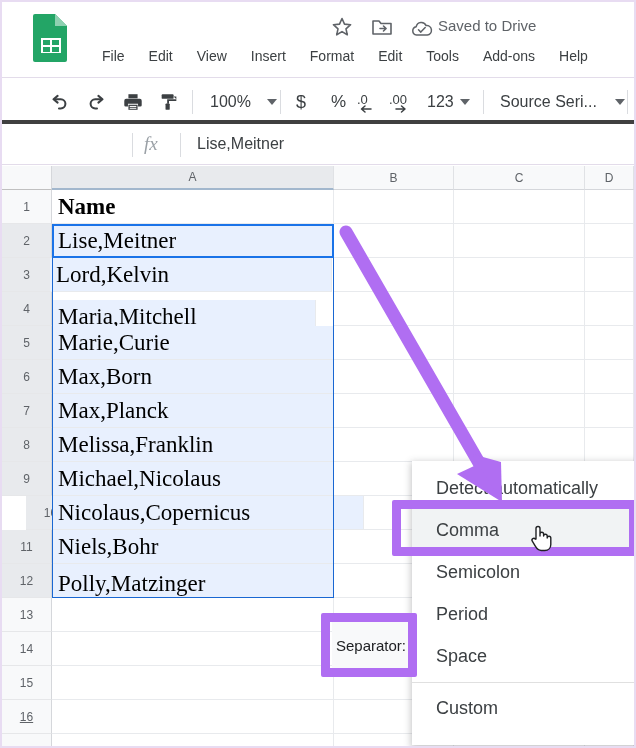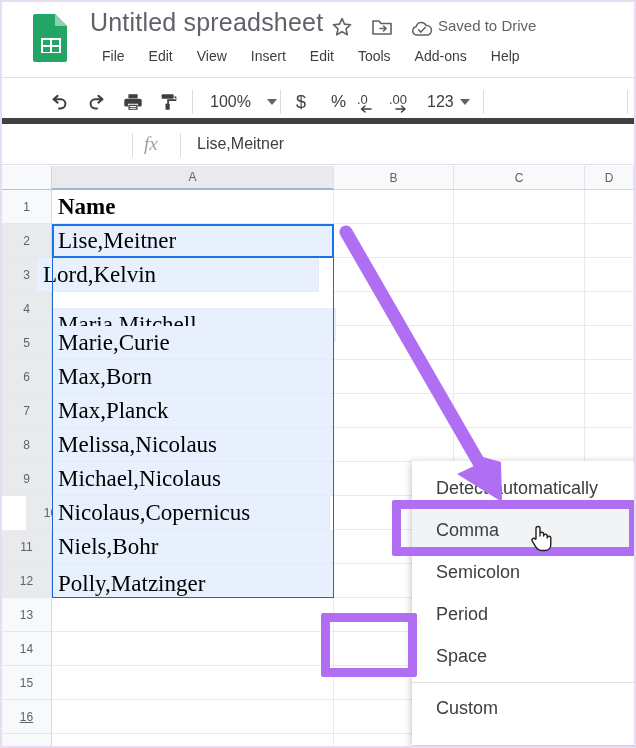--- a/index.html
+++ b/index.html
@@ -47,21 +47,21 @@
   }
   .menu-item {
     font-size: 14px; color: #3c4043;
     padding: 2px 12px; border-radius: 3px;
     cursor: pointer; white-space: nowrap;
   }
 
   
   .toolbar {
     position: absolute; left: 0; top: 77px; width: 632px; height: 45px;
-    background: #fff; border-bottom: 6px solid #404040;
+    background: #fff; border-bottom: 4px solid #404040;
   }
   .tb-btn {
     position: absolute; top: 8px;
     width: 30px; height: 30px;
     display: flex; align-items: center; justify-content: center;
     color: #3c4043; cursor: pointer; border-radius: 3px;
   }
   .tb-sep {
     position: absolute; top: 11px; width: 1px; height: 24px;
     background: #dadce0;
@@ -207,21 +207,20 @@
     <svg class="doc-logo" viewBox="0 0 42 50">
       <path d="M5 2 h20 l12 12 v34 a2 2 0 0 1 -2 2 h-30 a2 2 0 0 1 -2 -2 v-44 a2 2 0 0 1 2 -2 z" fill="#23a566"></path>
       <path d="M25 2 l12 12 h-12 z" fill="#8ed1b1"></path>
       <rect x="11" y="26" width="20" height="15" fill="#fff"></rect>
       <rect x="13" y="28" width="7" height="5" fill="#23a566"></rect>
       <rect x="22" y="28" width="7" height="5" fill="#23a566"></rect>
       <rect x="13" y="35" width="7" height="5" fill="#23a566"></rect>
       <rect x="22" y="35" width="7" height="5" fill="#23a566"></rect>
     </svg>
 
-    <div class="title-text">Untitled spreadsheet</div>
 
     <svg class="hdr-icon star-icon" width="24" height="24" viewBox="0 0 24 24">
       <path d="M12 3.5 l2.5 5.6 6.1 .6 -4.6 4.1 1.3 6 -5.3-3.2 -5.3 3.2 1.3-6 -4.6-4.1 6.1-.6 z" fill="none" stroke="#5f6368" stroke-width="1.6" stroke-linejoin="round"></path>
     </svg>
 
     <svg class="hdr-icon move-icon" width="24" height="24" viewBox="0 0 24 24">
       <path d="M3 6 h6 l2 2.5 h10 v10.5 h-18 z" fill="none" stroke="#5f6368" stroke-width="1.6" stroke-linejoin="round"></path>
       <path d="M10 13.5 h6 M13.5 11 l2.6 2.5 -2.6 2.5" fill="none" stroke="#5f6368" stroke-width="1.6" stroke-linecap="round" stroke-linejoin="round"></path>
     </svg>
 
@@ -230,20 +229,21 @@
       <path d="M8.5 11.8 l2.3 2.3 4.4 -4.6" fill="none" stroke="#5f6368" stroke-width="1.5" stroke-linecap="round" stroke-linejoin="round"></path>
     </svg>
 
     <div class="saved-label">Saved to Drive</div>
 
     <div class="menubar">
       <div class="menu-item">File</div>
       <div class="menu-item">Edit</div>
       <div class="menu-item">View</div>
       <div class="menu-item">Insert</div>
+      <div class="menu-item">Format</div>
       <div class="menu-item">Edit</div>
       <div class="menu-item">Tools</div>
       <div class="menu-item">Add-ons</div>
       <div class="menu-item">Help</div>
     </div>
   </div>
 
   <div class="toolbar">
 
     <div class="tb-btn" style="left:42px">
@@ -304,20 +304,24 @@
       </svg>
     </div>
 
     <div class="tb-text" style="left:421px;font-size:16px">
       <span>123</span>
       <span class="caret" style="margin-left:6px"></span>
     </div>
 
     <div class="tb-sep" style="left:481px"></div>
 
+    <div class="tb-text" style="left:494px;font-size:16px">
+      <span>Source Seri...</span>
+      <span class="caret" style="margin-left:18px"></span>
+    </div>
 
     <div class="tb-sep" style="left:625px"></div>
   </div>
 
   <div class="formulabar">
     <div class="fb-sep" style="left:130px"></div>
     <div class="fx-mark">fx</div>
     <div class="fb-sep" style="left:178px"></div>
     <div class="fb-input">Lise,Meitner</div>
   </div>
@@ -397,27 +401,27 @@
         </div>
         <div class="cell" style="left: 332px; top: 24px; width: 120px;"></div>
         <div class="cell" style="left: 452px; top: 24px; width: 131px;"></div>
         <div class="cell" style="left: 583px; top: 24px; width: 49px;"></div>
         <div class="cell hl" style="left: 50px; top: 58px; width: 282px;">
           <span>Lise,Meitner</span>
         </div>
         <div class="cell" style="left: 332px; top: 58px; width: 120px;"></div>
         <div class="cell" style="left: 452px; top: 58px; width: 131px;"></div>
         <div class="cell" style="left: 583px; top: 58px; width: 49px;"></div>
-        <div class="cell hl" style="left: 35px; top: 92px; width: 282px;">
+        <div class="cell hl" style="left: 48px; top: 92px; width: 282px;">
           <span>Lord,Kelvin</span>
         </div>
         <div class="cell" style="left: 332px; top: 92px; width: 120px;"></div>
         <div class="cell" style="left: 452px; top: 92px; width: 131px;"></div>
         <div class="cell" style="left: 583px; top: 92px; width: 49px;"></div>
-        <div class="cell hl" style="left: 50px; top: 142px; width: 284px;">
+        <div class="cell hl" style="left: 50px; top: 134px; width: 264px;">
           <span>Maria,Mitchell</span>
         </div>
         <div class="cell" style="left: 332px; top: 126px; width: 120px;"></div>
         <div class="cell" style="left: 452px; top: 126px; width: 131px;"></div>
         <div class="cell" style="left: 583px; top: 126px; width: 49px;"></div>
         <div class="cell hl" style="left: 50px; top: 160px; width: 282px;">
           <span>Marie,Curie</span>
         </div>
         <div class="cell" style="left: 332px; top: 160px; width: 120px;"></div>
         <div class="cell" style="left: 452px; top: 160px; width: 131px;"></div>
@@ -428,32 +432,32 @@
         <div class="cell" style="left: 332px; top: 194px; width: 120px;"></div>
         <div class="cell" style="left: 452px; top: 194px; width: 131px;"></div>
         <div class="cell" style="left: 583px; top: 194px; width: 49px;"></div>
         <div class="cell hl" style="left: 50px; top: 228px; width: 282px;">
           <span>Max,Planck</span>
         </div>
         <div class="cell" style="left: 332px; top: 228px; width: 120px;"></div>
         <div class="cell" style="left: 452px; top: 228px; width: 131px;"></div>
         <div class="cell" style="left: 583px; top: 228px; width: 49px;"></div>
         <div class="cell hl" style="left: 50px; top: 262px; width: 282px;">
-          <span>Melissa,Nicolaus</span>
+          <span>Melissa,Franklin</span>
         </div>
         <div class="cell" style="left: 332px; top: 262px; width: 120px;"></div>
         <div class="cell" style="left: 452px; top: 262px; width: 131px;"></div>
         <div class="cell" style="left: 583px; top: 262px; width: 49px;"></div>
         <div class="cell hl" style="left: 50px; top: 296px; width: 282px;">
           <span>Michael,Nicolaus</span>
         </div>
         <div class="cell" style="left: 332px; top: 296px; width: 120px;"></div>
         <div class="cell" style="left: 452px; top: 296px; width: 131px;"></div>
         <div class="cell" style="left: 583px; top: 296px; width: 49px;"></div>
-        <div class="cell hl" style="left: 50px; top: 330px; width: 278px;">
+        <div class="cell hl" style="left: 50px; top: 330px; width: 312px;">
           <span>Nicolaus,Copernicus</span>
         </div>
         <div class="cell" style="left: 332px; top: 330px; width: 120px;"></div>
         <div class="cell" style="left: 452px; top: 330px; width: 131px;"></div>
         <div class="cell" style="left: 583px; top: 330px; width: 49px;"></div>
         <div class="cell hl" style="left: 50px; top: 364px; width: 282px;">
           <span>Niels,Bohr</span>
         </div>
         <div class="cell" style="left: 332px; top: 364px; width: 120px;"></div>
         <div class="cell" style="left: 452px; top: 364px; width: 131px;"></div>
@@ -505,14 +509,17 @@
 
   <svg class="ann-arrow" viewBox="0 0 636 748">
     <line x1="344" y1="230" x2="480" y2="466" stroke="#b06ef2" stroke-width="13" stroke-linecap="round"></line>
     <path d="M500 500 L455 472 L487 457 Z" fill="#b06ef2"></path>
     <path d="M500 500 L470 452 L499 460 Z" fill="#b06ef2"></path>
   </svg>
 
   <div class="ann-box" id="ann-comma"></div>
   <div class="ann-box" id="ann-separator"></div>
 
+  <div style="position:absolute;left:330px;top:620px;width:78px;height:46px;background:#f8f9fa;display:flex;align-items:center;justify-content:center;font-size:15px;color:#202124;z-index:25;">
+    <span>Separator:</span>
+  </div>
 
 </div>
 
 </body></html>

